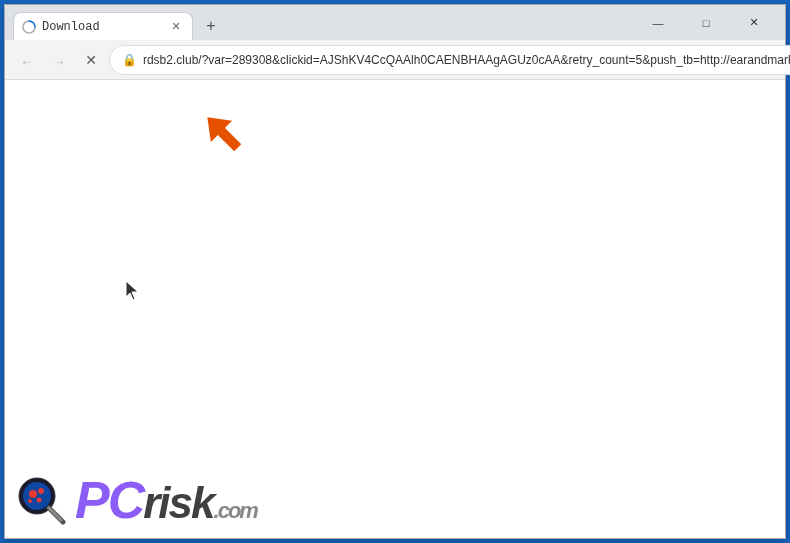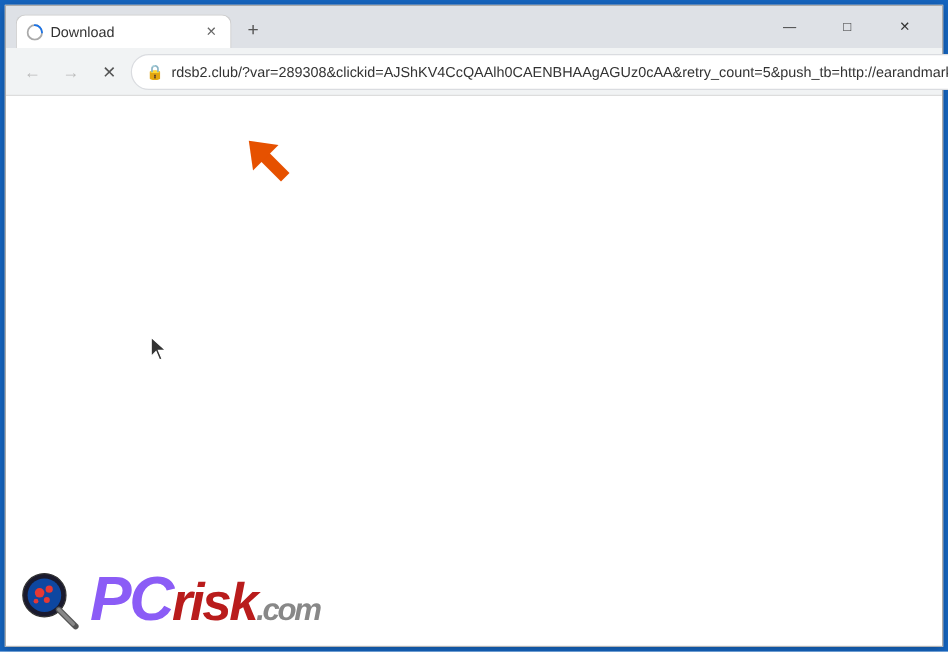--- a/index.html
+++ b/index.html
@@ -62,20 +62,21 @@
       margin-right: 6px;
       flex-shrink: 0;
     }
 
     .tab-title {
       flex: 1;
       overflow: hidden;
       text-overflow: ellipsis;
       white-space: nowrap;
       font-size: 12px;
+      font-family: Liberation Mono, monospace;
     }
 
     .tab-close {
       width: 16px;
       height: 16px;
       border-radius: 50%;
       display: flex;
       align-items: center;
       justify-content: center;
       cursor: pointer;
@@ -288,18 +289,18 @@
         <circle cx="18" cy="20" r="4" fill="#e53935"></circle>
         <circle cx="26" cy="17" r="3" fill="#e53935"></circle>
         <circle cx="24" cy="26" r="2.5" fill="#e53935"></circle>
         <circle cx="15" cy="27" r="2" fill="#e53935"></circle>
 
         <line x1="34" y1="34" x2="48" y2="48" stroke="#555" stroke-width="5" stroke-linecap="round"></line>
         <line x1="34" y1="34" x2="46" y2="46" stroke="#888" stroke-width="3" stroke-linecap="round"></line>
       </svg>
 
       <div style="font-size:52px; font-weight:900; font-style:italic; font-family:Arial,sans-serif; line-height:1; color:#888; letter-spacing:-2px;">
-        <span style="color:#8b5cf6;">PC</span><span style="color:#b91c1c; font-size:44px;">risk</span><span style="color:#888; font-size:26px;">.com</span>
+        <span style="color:#8b5cf6;">PC</span><span style="color:#404040; font-size:44px;">risk</span><span style="color:#888; font-size:22px;">.com</span>
       </div>
     </div>
 
   </div>
 </div>
 
 </body></html>

